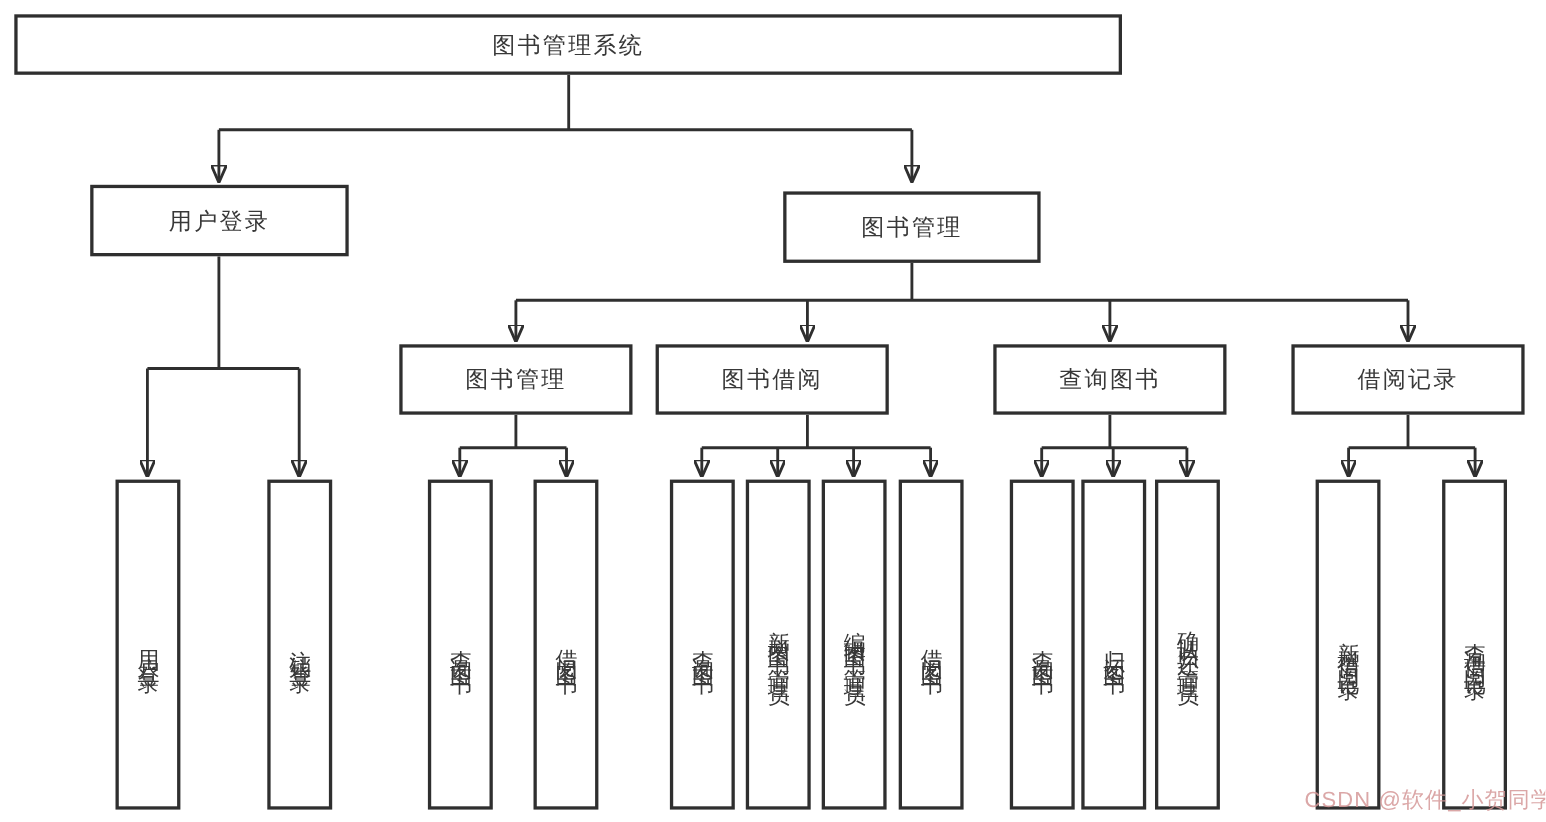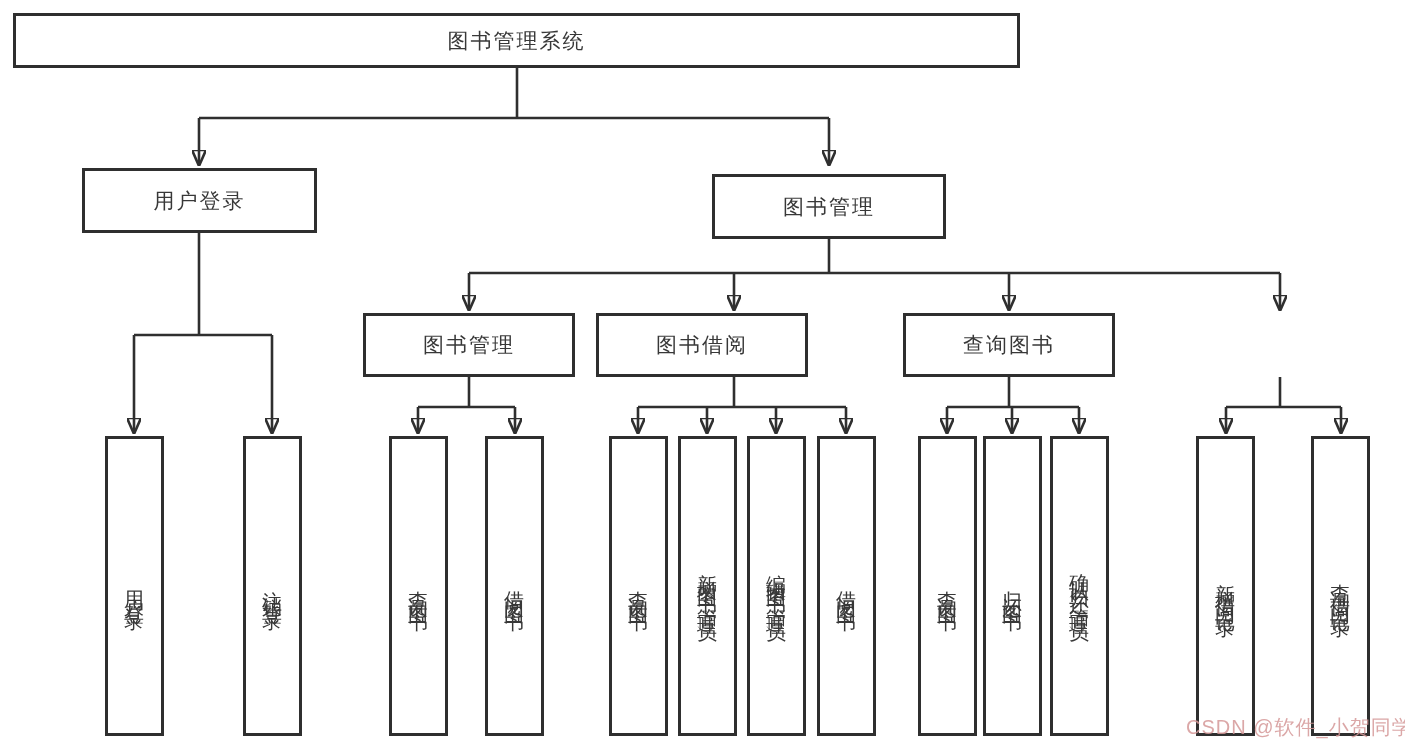--- a/index.html
+++ b/index.html
@@ -95,20 +95,21 @@
   </svg>
 
   <div class="node hnode root-box">图书管理系统</div>
 
   <div class="node hnode n-user-login">用户登录</div>
   <div class="node hnode n-book-mgmt">图书管理</div>
 
   <div class="node hnode n-l2 n-newbook">图书管理</div>
   <div class="node hnode n-l2 n-borrow">图书借阅</div>
   <div class="node hnode n-l2 n-current">查询图书</div>
+  <div class="node hnode n-l2 n-records">借阅记录</div>
 
   <div class="node vnode leaf lf-ul1">用户登录</div>
   <div class="node vnode leaf lf-ul2">注销登录</div>
 
   <div class="node vnode leaf lf-nb1">查询图书</div>
   <div class="node vnode leaf lf-nb2">借阅图书</div>
 
   <div class="node vnode leaf lf-bb1">查询图书</div>
   <div class="node vnode leaf lf-bb2">新增图书（管理员）</div>
   <div class="node vnode leaf lf-bb3">编辑图书（管理员）</div>

